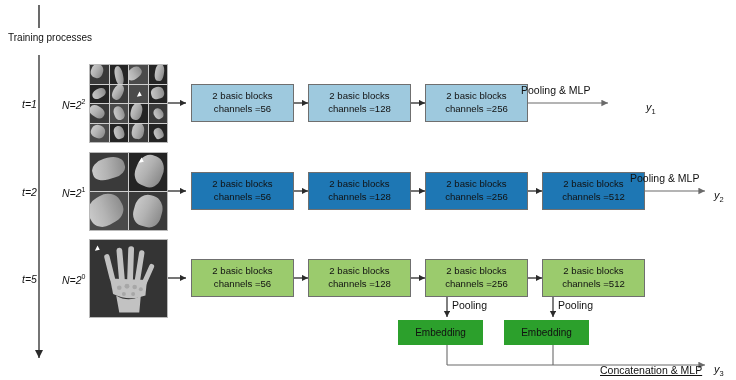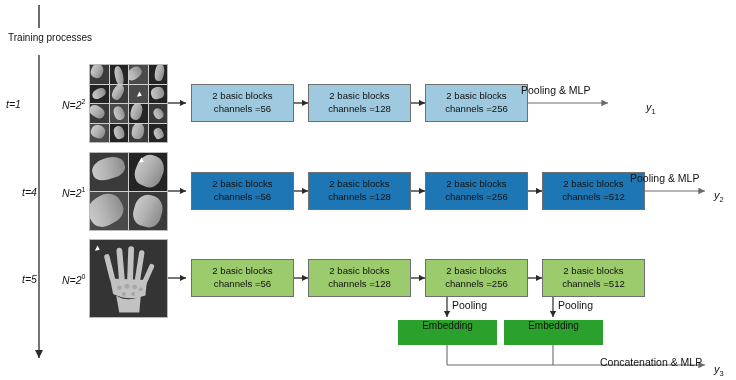--- a/index.html
+++ b/index.html
@@ -27,22 +27,22 @@
     display:flex;flex-direction:column;align-items:center;justify-content:center;
     font-size:9.6px;line-height:1.35;text-align:center;color:#111;
     width:103px;height:38px;
   }
   .block.blue-light{background:#9ec9de;}
   .block.blue-dark{background:#1e77b4;}
   .block.green-light{background:#9bcb6d;}
   .embed{
     position:absolute;box-sizing:border-box;
     background:#2ca02c;border:0;
-    display:flex;justify-content:center;
-    font-size:10px;color:#111;width:99px;height:25px;
+    display:flex;align-items:center;justify-content:center;
+    font-size:10px;color:#111;width:85px;height:25px;
   }
 
   .thumb{position:absolute;width:79px;height:79px;overflow:hidden;background:#2d2d2d;
          border:1px solid #b9b9b9;box-sizing:border-box;}
   .grid{position:absolute;left:0;top:0;width:100%;height:100%;display:grid;gap:1px;background:#cfcfcf;}
   .grid.g4{grid-template-columns:repeat(4,1fr);grid-template-rows:repeat(4,1fr);}
   .grid.g2{grid-template-columns:repeat(2,1fr);grid-template-rows:repeat(2,1fr);}
   .grid.g1{grid-template-columns:1fr;grid-template-rows:1fr;}
   .cell{position:relative;overflow:hidden;background:#303030;}
   .cell i{
@@ -101,21 +101,21 @@
     <line x1="447" y1="297" x2="447" y2="317" stroke="#2b2b2b" stroke-width="1.2" marker-end="url(#ahs)"></line>
     <line x1="553" y1="297" x2="553" y2="317" stroke="#2b2b2b" stroke-width="1.2" marker-end="url(#ahs)"></line>
 
     <line x1="447" y1="345" x2="447" y2="365" stroke="#6a6a6a" stroke-width="1.1"></line>
     <line x1="553" y1="345" x2="553" y2="365" stroke="#6a6a6a" stroke-width="1.1"></line>
     <line x1="447" y1="365" x2="705" y2="365" stroke="#6a6a6a" stroke-width="1.1" marker-end="url(#ahg)"></line>
   </svg>
 
   <div class="lbl training-label">Training processes</div>
 
-  <div class="lbl t-label" style="left:6px;top:99px;">t=1</div>
+  <div class="lbl t-label" style="left:22px;top:99px;">t=1</div>
   <div class="lbl n-label" style="left:62px;top:98px;">
     <span>N=2</span><sup>2</sup>
   </div>
 
   <div class="thumb" style="left:89px;top:64px;">
     <div class="grid g4">
       <div class="cell mid">
           <i style="left:8%;top:-6%;width:66%;height:78%;transform:rotate(18deg)"></i>
         </div>
       <div class="cell dark">
@@ -180,21 +180,21 @@
   <div class="block blue-light" style="left:425px;top:84px;">
     <span>2 basic blocks</span>
     <span>channels =256</span>
   </div>
 
   <div class="edge-label" style="left:521px;top:84px;">Pooling &amp; MLP</div>
   <div class="y-label" style="left:646px;top:101px;">
     <span>y</span><sub>1</sub>
   </div>
 
-  <div class="lbl t-label" style="left:22px;top:187px;">t=4</div>
+  <div class="lbl t-label" style="left:22px;top:187px;">t=2</div>
   <div class="lbl n-label" style="left:62px;top:186px;">
     <span>N=2</span><sup>1</sup>
   </div>
 
   <div class="thumb" style="left:89px;top:152px;">
     <div class="grid g2">
       <div class="cell mid">
           <i style="left:4%;top:14%;width:86%;height:56%;transform:rotate(-16deg)"></i>
         </div>
       <div class="cell dark">
@@ -284,18 +284,18 @@
   <div class="edge-label" style="left:452px;top:299px;">Pooling</div>
   <div class="edge-label" style="left:558px;top:299px;">Pooling</div>
 
   <div class="embed" style="left:398px;top:320px;">
     <span>Embedding</span>
   </div>
   <div class="embed" style="left:504px;top:320px;">
     <span>Embedding</span>
   </div>
 
-  <div class="edge-label" style="left:600px;top:356px;">Concatenation &amp; MLP</div>
+  <div class="edge-label" style="left:600px;top:364px;text-decoration:underline;">Concatenation &amp; MLP</div>
   <div class="y-label" style="left:714px;top:363px;">
     <span>y</span><sub>3</sub>
   </div>
 
 </div>
 
 </body></html>

